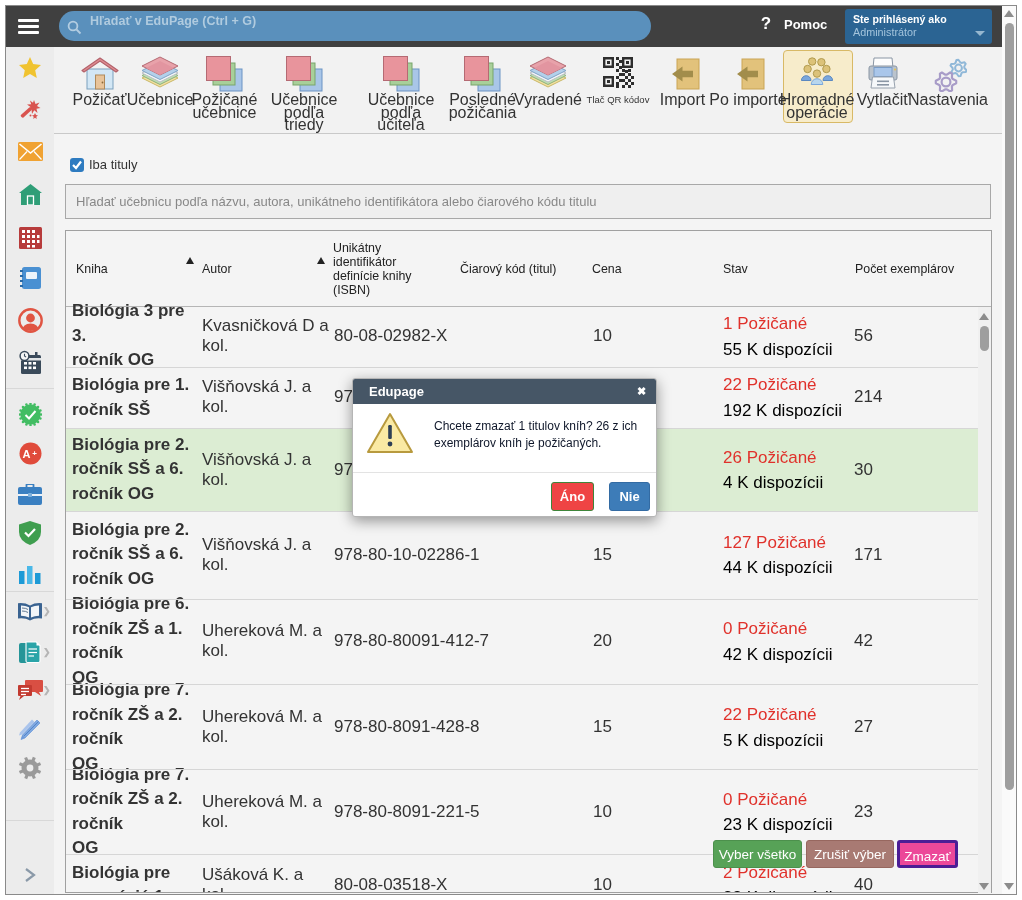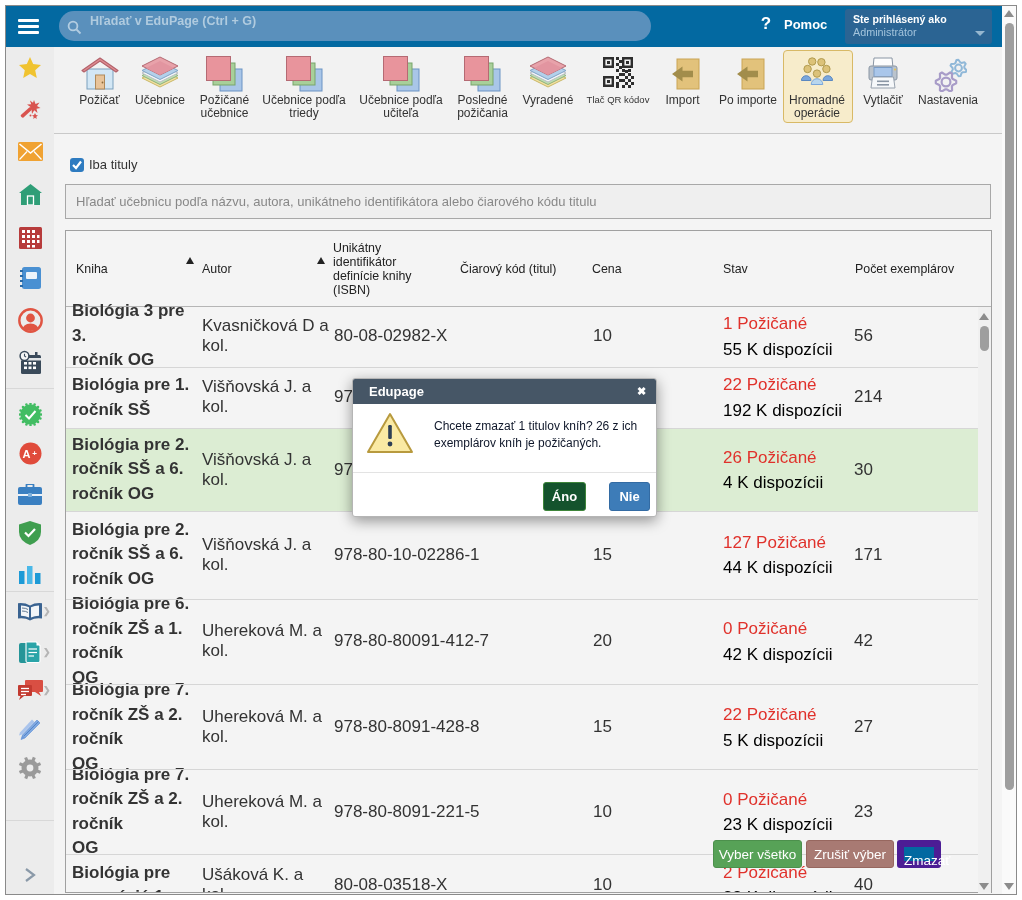--- a/index.html
+++ b/index.html
@@ -1,40 +1,40 @@
 <!DOCTYPE html>
 <html><head><meta charset="utf-8">
 <style>
 *{margin:0;padding:0;box-sizing:border-box}
 html,body{width:1022px;height:900px;background:#fff;font-family:"Liberation Sans",sans-serif;overflow:hidden;position:relative}
 .abs{position:absolute}
 
 #frame{left:5px;top:5px;width:1012px;height:890px;border:1px solid #8a8a8a;z-index:50;pointer-events:none}
 
-#hdr{left:6px;top:6px;width:996px;height:41px;background:#0369a1;z-index:2}
+#hdr{left:6px;top:6px;width:996px;height:41px;background:#404040;z-index:2}
 .hbar{position:absolute;left:0;width:21px;height:3px;background:#fff;border-radius:1px}
 #pill{left:53px;top:5px;width:592px;height:30px;border-radius:15px;background:#5a90bc}
 #pilltxt{left:84px;top:0;height:30px;line-height:30px;font-size:12.5px;font-weight:bold;color:#b0cbdf}
 #qm{left:748px;top:8px;width:24px;font-size:17px;font-weight:bold;color:#fff;text-align:center}
 #pomoc{left:778px;top:11px;font-size:13px;font-weight:bold;color:#fff}
 #ubox{left:839px;top:3px;width:147px;height:35px;background:#2b6493;border-radius:3px}
 #ubox .l1{position:absolute;left:8px;top:4px;font-size:10.6px;font-weight:bold;color:#fff}
 #ubox .l2{position:absolute;left:8px;top:17px;font-size:10.8px;color:#a3c4dc}
 #caret{left:969px;top:25px;width:0;height:0;border-left:5px solid transparent;border-right:5px solid transparent;border-top:5.5px solid #96b7cf}
 
 #sbar{left:6px;top:47px;width:48px;height:847px;background:#ececec;z-index:1}
 .sep{position:absolute;left:0;width:48px;height:1px;background:#d8d8d8}
 .sic{position:absolute;left:0;width:48px;text-align:center}
 .sic svg{display:inline-block;vertical-align:middle}
 .more{position:absolute;left:37px;font-size:9px;color:#b5b5b5;font-weight:bold}
 
 #content{left:54px;top:47px;width:948px;height:847px;background:#f4f4f4;z-index:0}
 #tbar{left:54px;top:47px;width:948px;height:87px;background:#f2f2f2;border-bottom:1px solid #c9c9c9;z-index:1}
 .titem{position:absolute;top:9px;text-align:center}
-.titem .lbl{margin-top:2px;font-size:12px;line-height:12.5px;color:#333}
+.titem .lbl{margin-top:2px;font-size:16px;line-height:12.5px;color:#333}
 
 #cb{left:70px;top:158px;width:14px;height:14px;background:#2e7bc0;border-radius:3px;z-index:2}
 #cblbl{left:89px;top:158px;font-size:13px;color:#333;line-height:14px;z-index:2}
 #sinput{left:65px;top:184px;width:926px;height:35px;background:#efefef;border:1px solid #a8a8a8;z-index:2}
 #sinput span{position:absolute;left:10px;top:0;height:33px;line-height:33px;font-size:13px;color:#888}
 
 
 #tbl{left:65px;top:230px;width:927px;height:663px;border:1px solid #a0a0a0;background:#f4f4f4;z-index:2;overflow:hidden}
 #thead{position:absolute;left:0;top:0;width:925px;height:76px;border-bottom:1px solid #b5b5b5}
 .th{position:absolute;font-size:12.4px;color:#222;line-height:14px}
@@ -56,30 +56,30 @@
 #isb{left:978px;top:307px;width:13px;height:586px;background:#f0f0f0;z-index:3}
 #osb{left:1002px;top:6px;width:14px;height:888px;background:#fafafa;z-index:3}
 .thumb{position:absolute;background:#9e9e9e;border-radius:5px}
 .arr{position:absolute;width:0;height:0;border-left:5.5px solid transparent;border-right:5.5px solid transparent}
 .up{border-bottom:7px solid #8c8c8c}
 .dn{border-top:7px solid #8c8c8c}
 
 .bbtn{position:absolute;top:840px;height:28px;border-radius:3px;color:#fff;font-size:13.5px;text-align:center;line-height:27px;z-index:4}
 #b1{left:713px;width:89px;background:#57a257;border:1px solid #4c904c}
 #b2{left:806px;width:88px;background:#a87a73;border:1px solid #97675f}
-#b3{left:897px;width:44px;background:#0369a1;border:7px solid #4c1d95}
+#b3{left:897px;width:61px;background:#ec4899;border:3px solid #4c1d95}
 
 #modal{left:352px;top:378px;width:305px;height:139px;background:#fff;border:1px solid #b5b5b5;border-radius:3px;box-shadow:0 4px 14px rgba(0,0,0,.4);z-index:10}
 #mhdr{position:absolute;left:0;top:0;width:303px;height:25px;background:#465666;border-radius:2px 2px 0 0}
 #mhdr .t{position:absolute;left:16px;top:5px;font-size:13px;font-weight:bold;color:#fff}
 #mx{position:absolute;left:284px;top:6px;color:#fff;font-size:11px;font-weight:bold}
 #mtxt{position:absolute;left:81px;top:39px;width:235px;font-size:12px;line-height:17px;color:#0f172a;white-space:nowrap}
 #msep{position:absolute;left:0;top:93px;width:303px;height:1px;background:#e3e3e3}
 .mbtn{position:absolute;top:103px;height:29px;border-radius:3px;color:#fff;font-size:13px;font-weight:bold;text-align:center;line-height:28px}
-#myes{left:190px;width:43px;background:#14532d;border:1px solid #3e853a}
+#myes{left:198px;width:43px;background:#ef4444;border:1px solid #3e853a}
 #mno{left:256px;width:41px;background:#3d7cb8;border:1px solid #336ba3}
 </style></head>
 <body>
 <div class="abs" id="content"></div>
 <div class="abs" id="hdr">
   <div class="hbar" style="left:12px;top:13px"></div>
   <div class="hbar" style="left:12px;top:19px"></div>
   <div class="hbar" style="left:12px;top:25px"></div>
   <div class="abs" id="pill"></div>
   <svg class="abs" style="left:61px;top:14px" width="15" height="15" viewBox="0 0 15 15">

